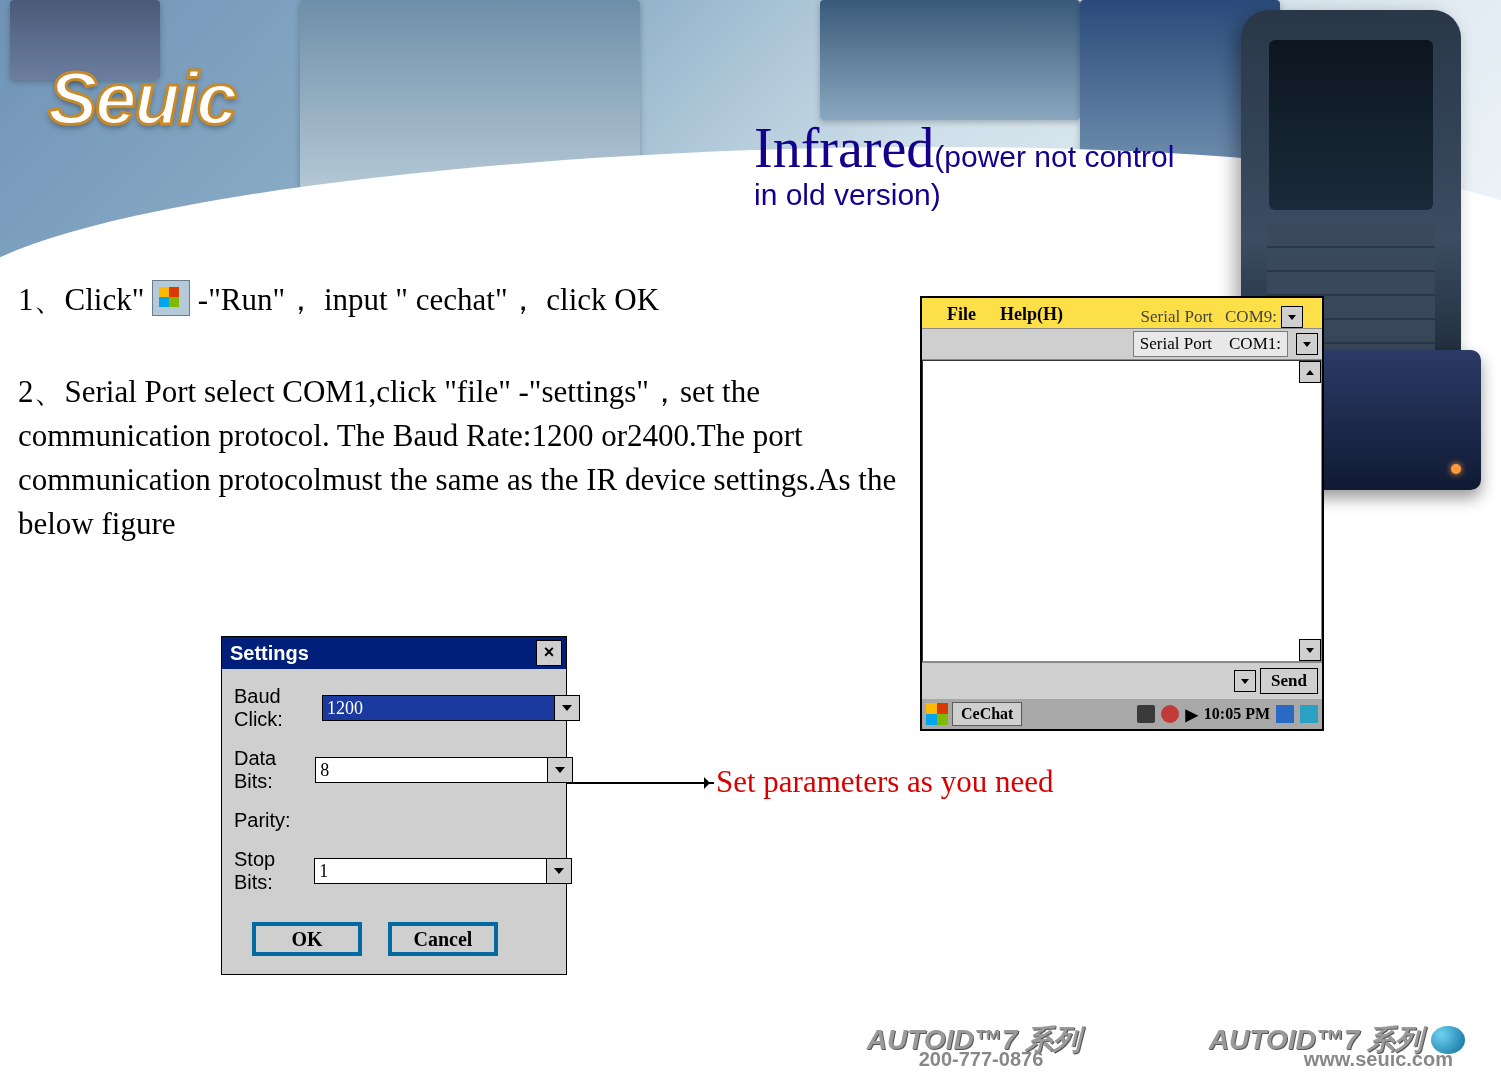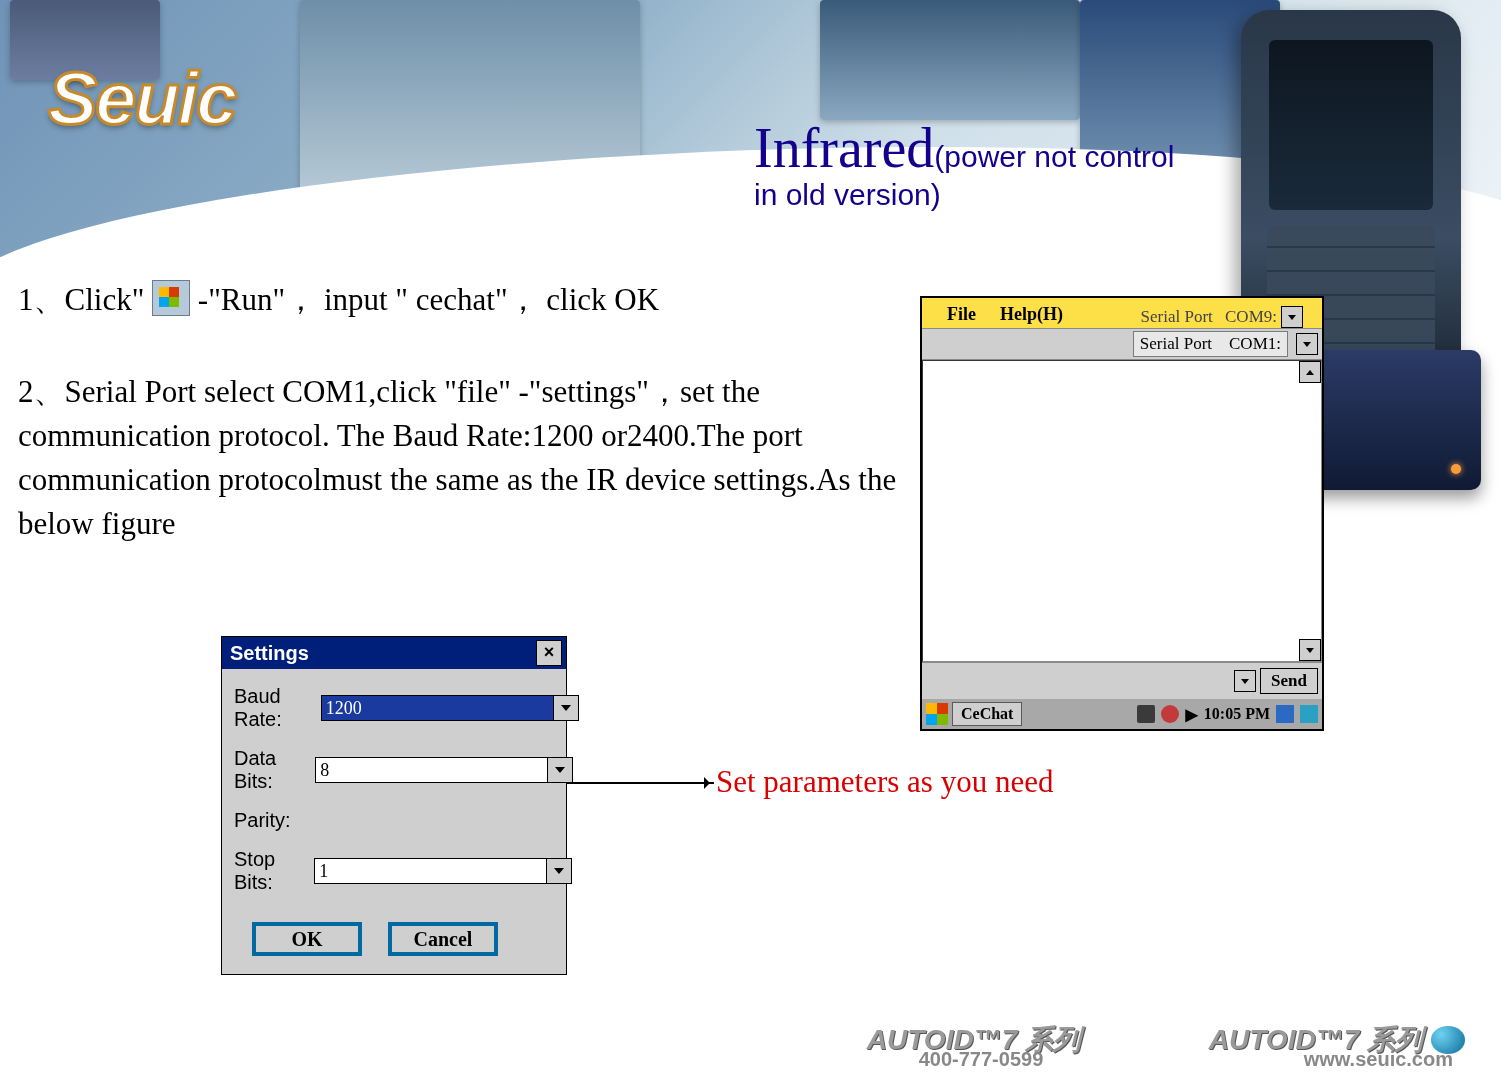--- a/index.html
+++ b/index.html
@@ -378,21 +378,21 @@
 <div class="arrow"></div>
 <div class="annot">Set parameters as you need</div>
 
 <div class="settings">
   <div class="titlebar">
     <span>Settings</span>
     <span class="x">×</span>
   </div>
 
   <div class="row">
-    <label>Baud Rate:</label>
+    <label>Baud Click:</label>
     <div class="combo sel">
       <input value="1200" style="">
       <span class="drop">
           <svg viewBox="0 0 10 6">
             <polygon class="caret" points="0,0 10,0 5,6"></polygon>
           </svg>
         </span>
     </div>
   </div>
 
@@ -486,14 +486,14 @@
       <span>▶</span>
       <span>10:05 PM</span>
       <span class="ico win"></span>
       <span class="ico last"></span>
     </span>
   </div>
 </div>
 
 <div class="footer-prod fp1">AUTOID™7 系列</div>
 <div class="footer-prod fp2">AUTOID™7 系列</div>
-<div class="footer-small fs1">400-777-0599</div>
+<div class="footer-small fs1">200-777-0876</div>
 <div class="footer-small fs2">www.seuic.com</div>
 
 </body></html>

